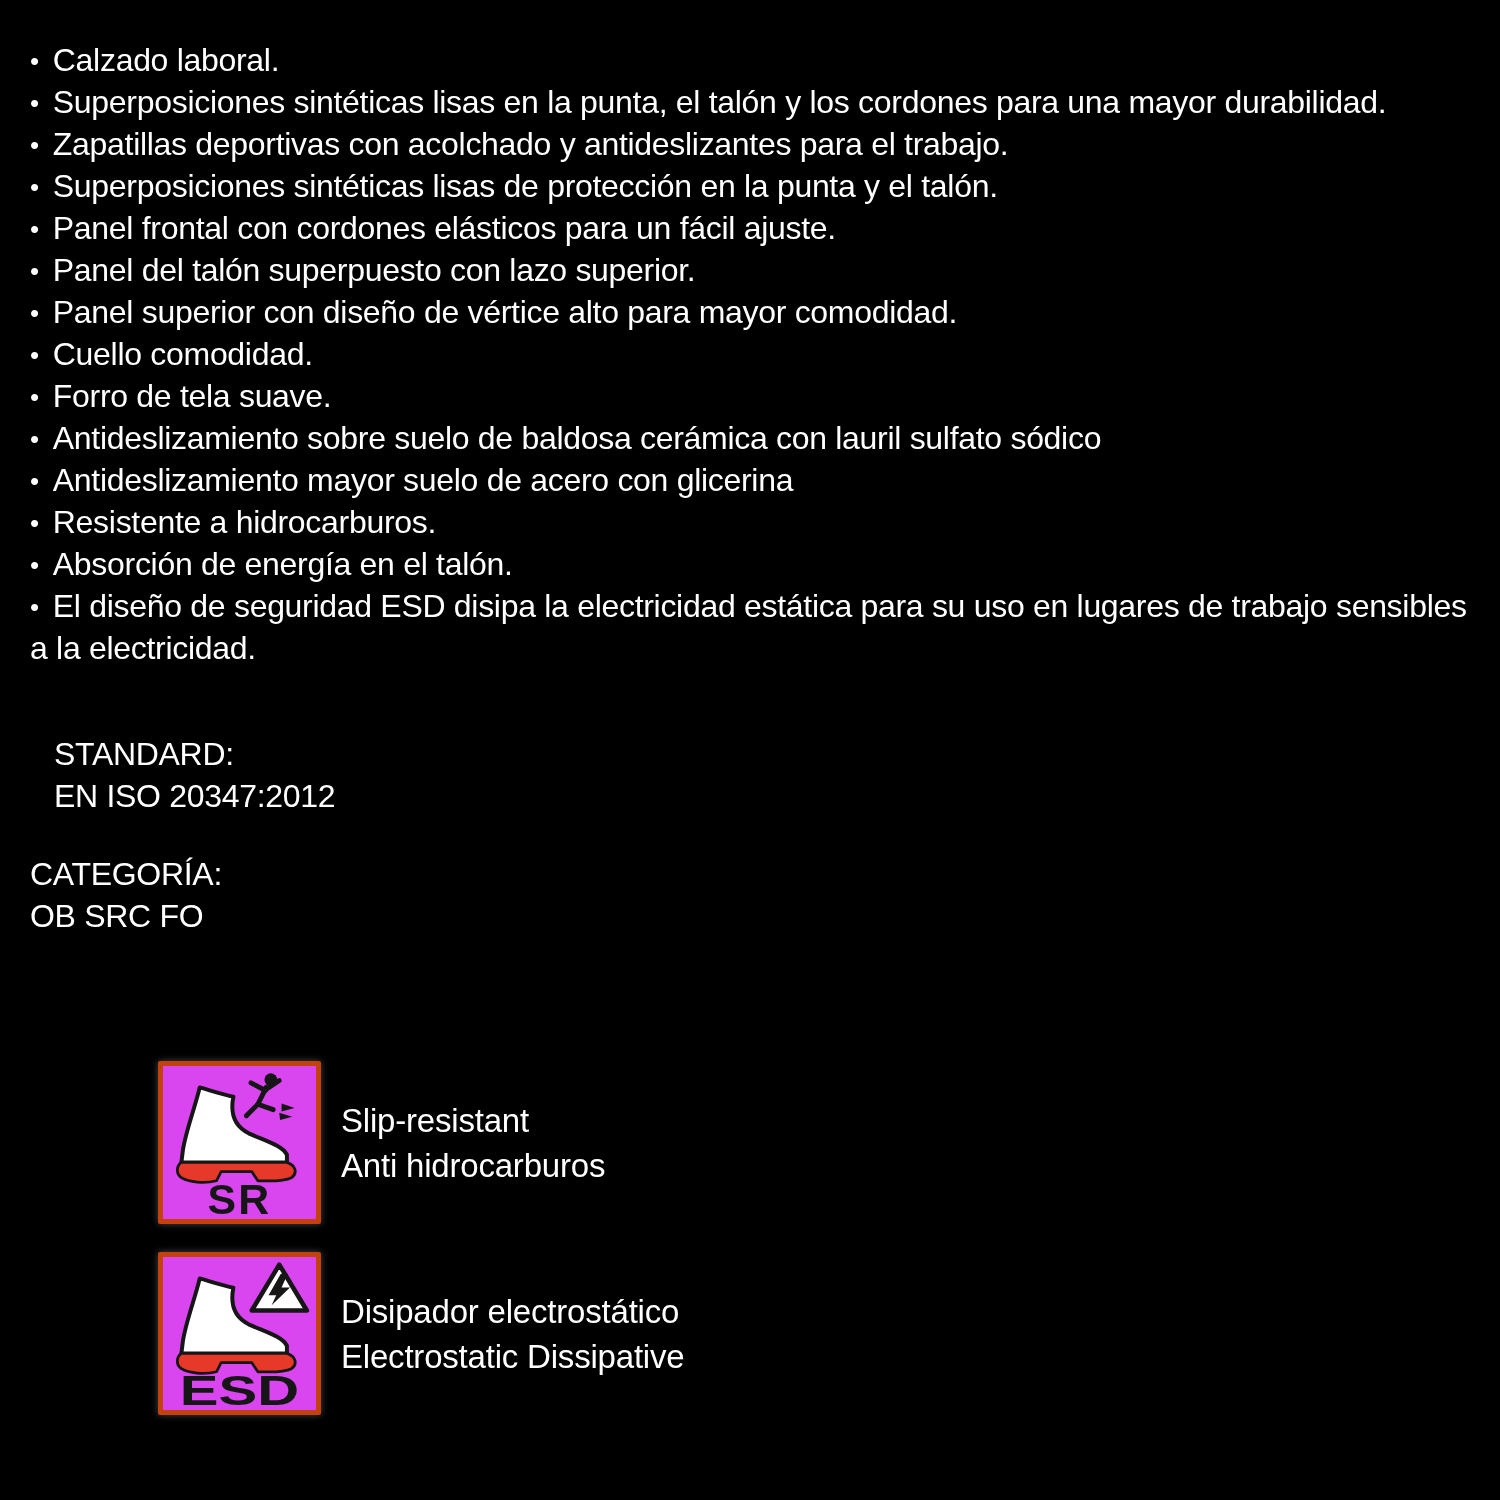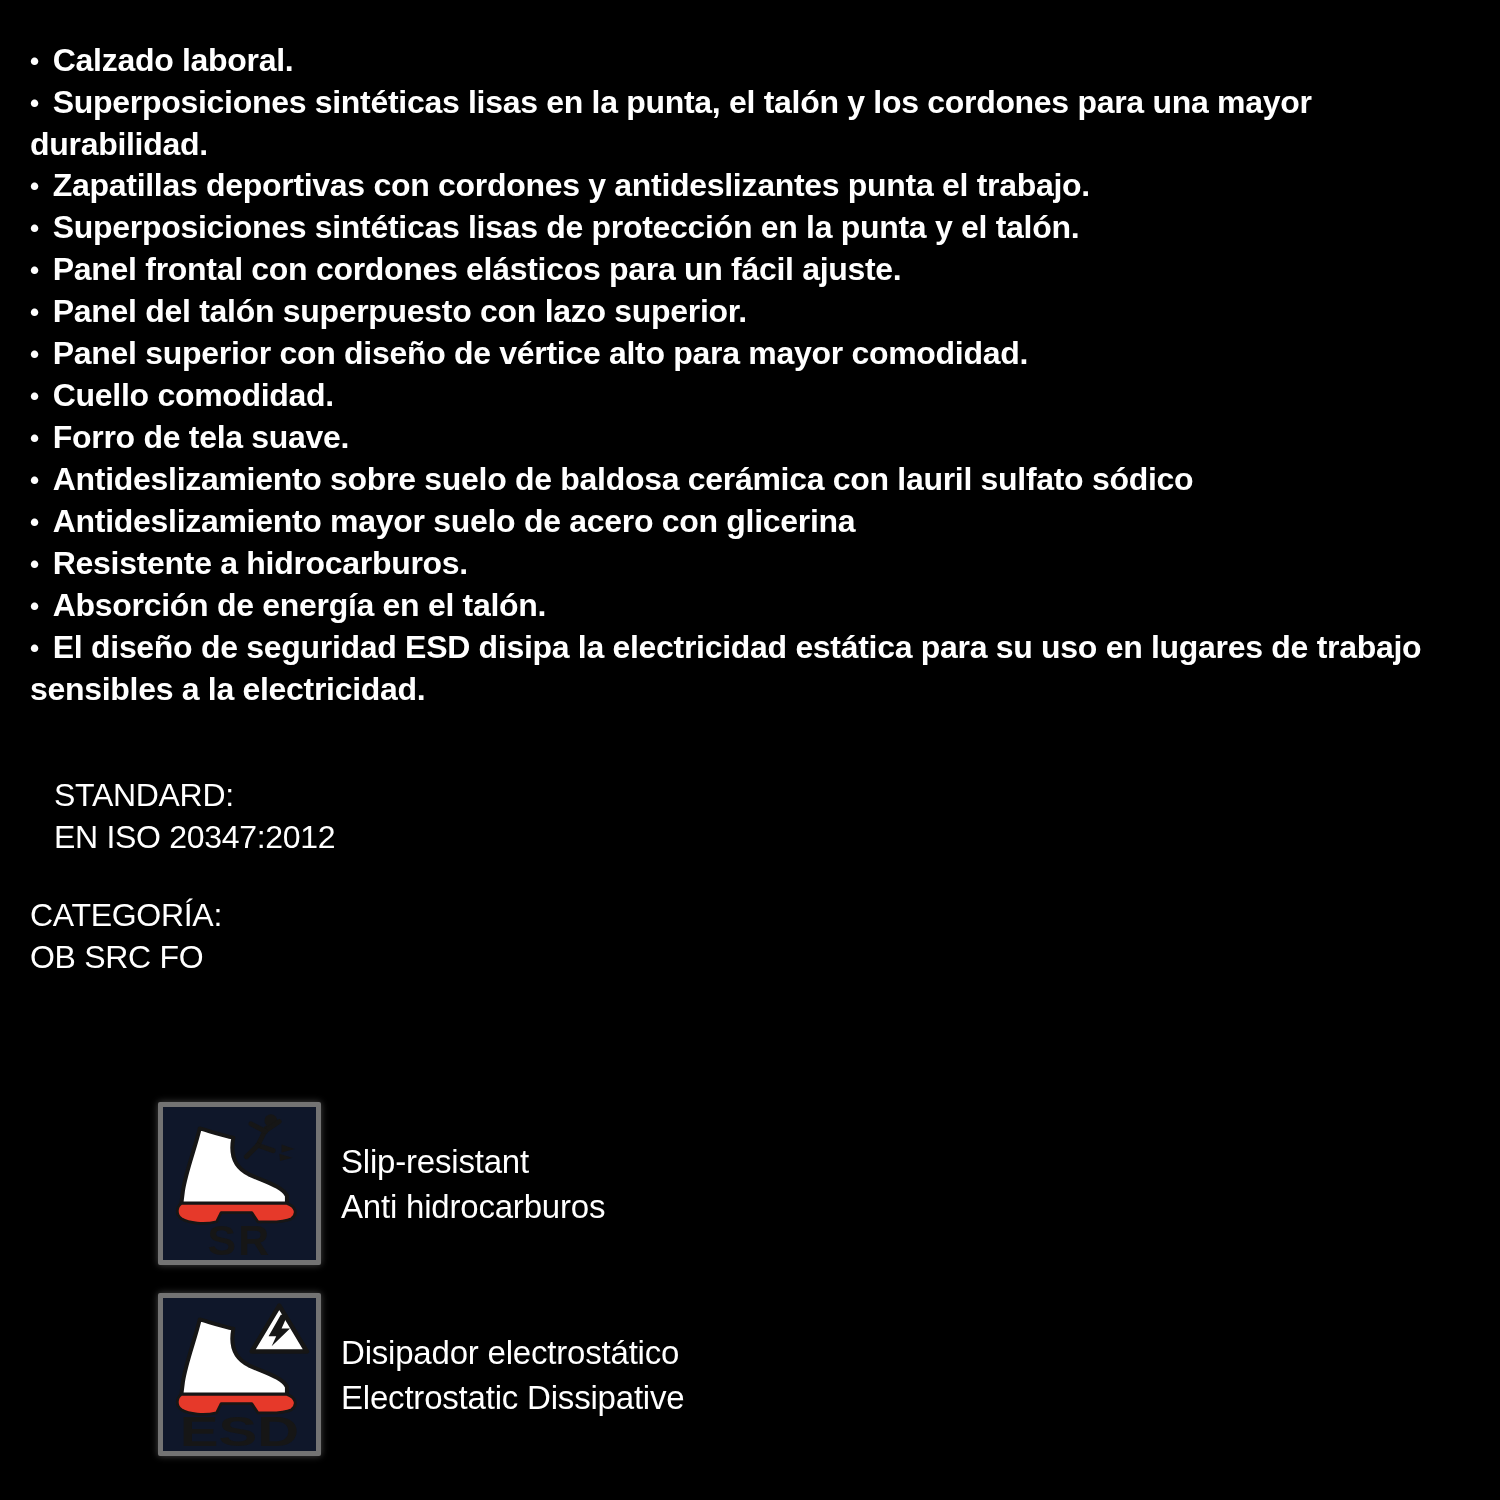--- a/index.html
+++ b/index.html
@@ -20,21 +20,20 @@
     box-sizing: border-box;
     width: 1500px;
   }
   ul.bullets {
     list-style: none;
     margin: 0;
     padding: 0;
     font-size: 32px;
     line-height: 41px;
     letter-spacing: -0.3px;
-    font-weight: bold;
   }
   ul.bullets li {
     margin: 0;
   }
   .bullet-marker {
     display: inline-block;
     font-size: 26px;
     margin-right: 14px;
     vertical-align: 1px;
   }
@@ -53,22 +52,22 @@
     align-items: center;
     margin-left: 128px;
   }
   .badge-row + .badge-row {
     margin-top: 28px;
   }
   .badge {
     width: 163px;
     height: 163px;
     box-sizing: border-box;
-    background: #0f172a;
-    border: 5px solid #737373;
+    background: #d946ef;
+    border: 5px solid #c2410c;
     border-radius: 2px;
     box-shadow: 0 0 7px rgba(255,255,255,0.28);
     flex: 0 0 auto;
   }
   .badge svg {
     display: block;
     width: 100%;
     height: 100%;
   }
   .badge-code {
@@ -83,21 +82,21 @@
   }
 </style>
 </head>
 <body>
 
 <main class="content">
 
   <ul class="bullets">
     <li><span class="bullet-marker">•</span><span>Calzado laboral.</span></li>
     <li><span class="bullet-marker">•</span><span>Superposiciones sintéticas lisas en la punta, el talón y los cordones para una mayor durabilidad.</span></li>
-    <li><span class="bullet-marker">•</span><span>Zapatillas deportivas con cordones y antideslizantes punta el trabajo.</span></li>
+    <li><span class="bullet-marker">•</span><span>Zapatillas deportivas con acolchado y antideslizantes para el trabajo.</span></li>
     <li><span class="bullet-marker">•</span><span>Superposiciones sintéticas lisas de protección en la punta y el talón.</span></li>
     <li><span class="bullet-marker">•</span><span>Panel frontal con cordones elásticos para un fácil ajuste.</span></li>
     <li><span class="bullet-marker">•</span><span>Panel del talón superpuesto con lazo superior.</span></li>
     <li><span class="bullet-marker">•</span><span>Panel superior con diseño de vértice alto para mayor comodidad.</span></li>
     <li><span class="bullet-marker">•</span><span>Cuello comodidad.</span></li>
     <li><span class="bullet-marker">•</span><span>Forro de tela suave.</span></li>
     <li><span class="bullet-marker">•</span><span>Antideslizamiento sobre suelo de baldosa cerámica con lauril sulfato sódico</span></li>
     <li><span class="bullet-marker">•</span><span>Antideslizamiento mayor suelo de acero con glicerina</span></li>
     <li><span class="bullet-marker">•</span><span>Resistente a hidrocarburos.</span></li>
     <li><span class="bullet-marker">•</span><span>Absorción de energía en el talón.</span></li>

